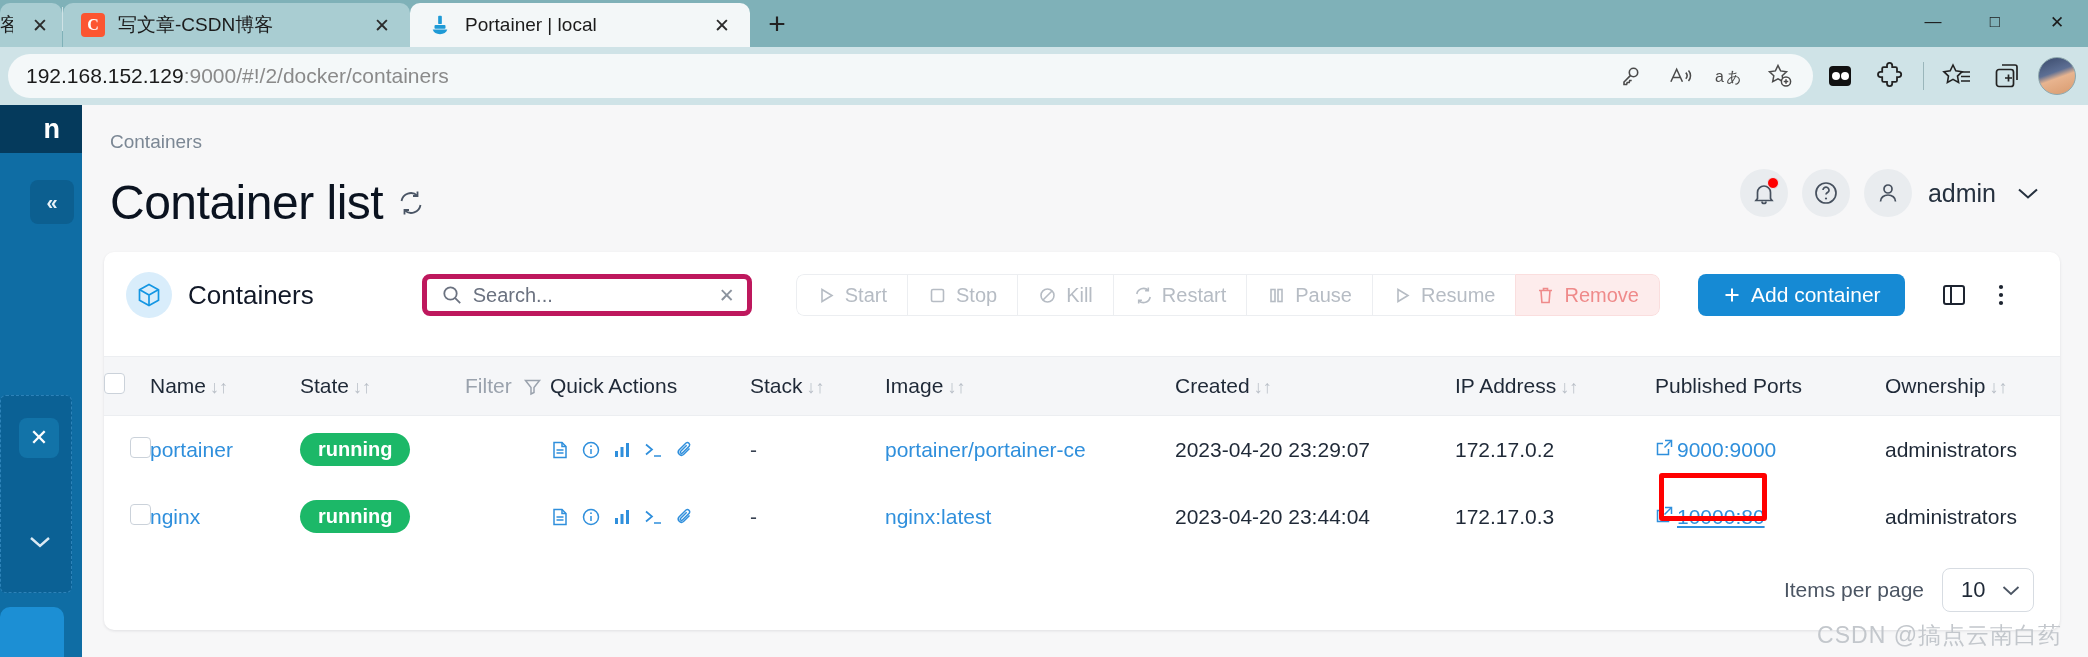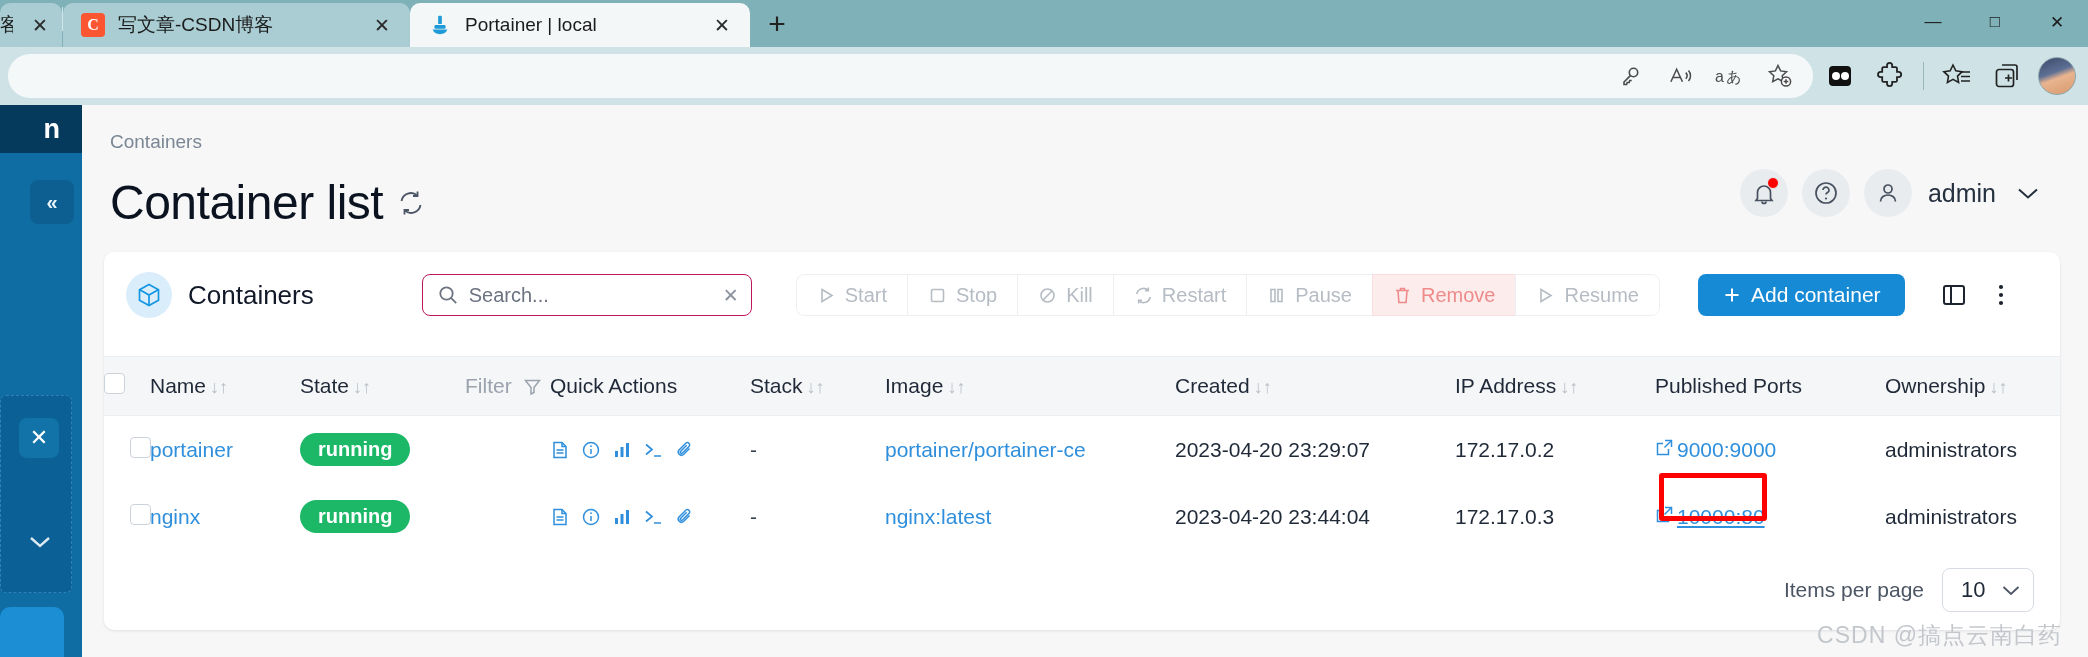--- a/index.html
+++ b/index.html
@@ -214,21 +214,21 @@
     width: 46px; height: 46px; border-radius: 50%;
     background: #d9edfb;
     display: flex; align-items: center; justify-content: center;
     color: #1496e3;
   }
   .card-title { font-size: 26px; color: #111827; font-weight: 500; }
 
   .searchbox {
     width: 330px; height: 42px;
     margin-left: 92px;
-    border: 1px solid #be185d;
+    border: 5px solid #be185d;
     border-radius: 8px;
     display: flex; align-items: center;
     padding: 0 12px 0 14px;
     gap: 10px;
     color: #6b7280;
   }
   .search-ph { flex: 1; font-size: 20px; color: #6b7280; }
   .search-x { font-size: 19px; color: #8b939e; }
 
   .btngroup {
@@ -385,20 +385,21 @@
 
     <div class="winbtns">
       <div class="winbtn">—</div>
       <div class="winbtn">□</div>
       <div class="winbtn">✕</div>
     </div>
   </div>
 
   <div class="addrbar">
     <div class="urlbox">
+      <div class="urltext"><span class="host">192.168.152.129</span><span>:9000/#!/2/docker/containers</span></div>
       <div class="urlicons">
         <div class="icbtn">
           <svg width="24" height="24" viewBox="0 0 24 24" fill="none" stroke="#4a4a4a" stroke-width="1.6">
             <circle cx="15.5" cy="8.5" r="4.2"></circle>
               <path d="M12.6 11.4L6 18v2.5h2.6l.6-2h2l.5-2h2"></path>
           </svg>
         </div>
         <div class="icbtn">
           <svg width="25" height="24" viewBox="0 0 26 24" fill="none" stroke="#4a4a4a" stroke-width="1.6">
             <path d="M3 18L9 5l6 13M5.4 13.5h7.2"></path>
@@ -559,31 +560,31 @@
                 </svg>
               <span>Restart</span>
             </div>
             <div class="gbtn">
               <svg width="19" height="19" viewBox="0 0 19 19" fill="none" stroke="#b6bcc4" stroke-width="1.6">
                   <rect x="4" y="3.5" width="4" height="12"></rect>
                   <rect x="11" y="3.5" width="4" height="12"></rect>
                 </svg>
               <span>Pause</span>
             </div>
+            <div class="gbtn">
+              <svg width="19" height="19" viewBox="0 0 19 19" fill="none" stroke="#b6bcc4" stroke-width="1.6">
+                  <path d="M5 3.5l10 6-10 6z"></path>
+                </svg>
+              <span>Resume</span>
+            </div>
             <div class="gbtn danger">
               <svg width="19" height="19" viewBox="0 0 19 19" fill="none" stroke="#ef8a8a" stroke-width="1.6">
                   <path d="M3 4.5h13M7.5 4.5V2.5h4v2M5 4.5l.9 12h7.2l.9-12"></path>
                 </svg>
               <span>Remove</span>
-            </div>
-            <div class="gbtn">
-              <svg width="19" height="19" viewBox="0 0 19 19" fill="none" stroke="#b6bcc4" stroke-width="1.6">
-                  <path d="M5 3.5l10 6-10 6z"></path>
-                </svg>
-              <span>Resume</span>
             </div>
           </div>
 
           <div class="addbtn">
             <span>
               <svg width="20" height="20" viewBox="0 0 20 20" fill="none" stroke="#fff" stroke-width="2">
                   <path d="M10 3.5v13M3.5 10h13"></path>
                 </svg>
             </span>
             <span>Add container</span>

